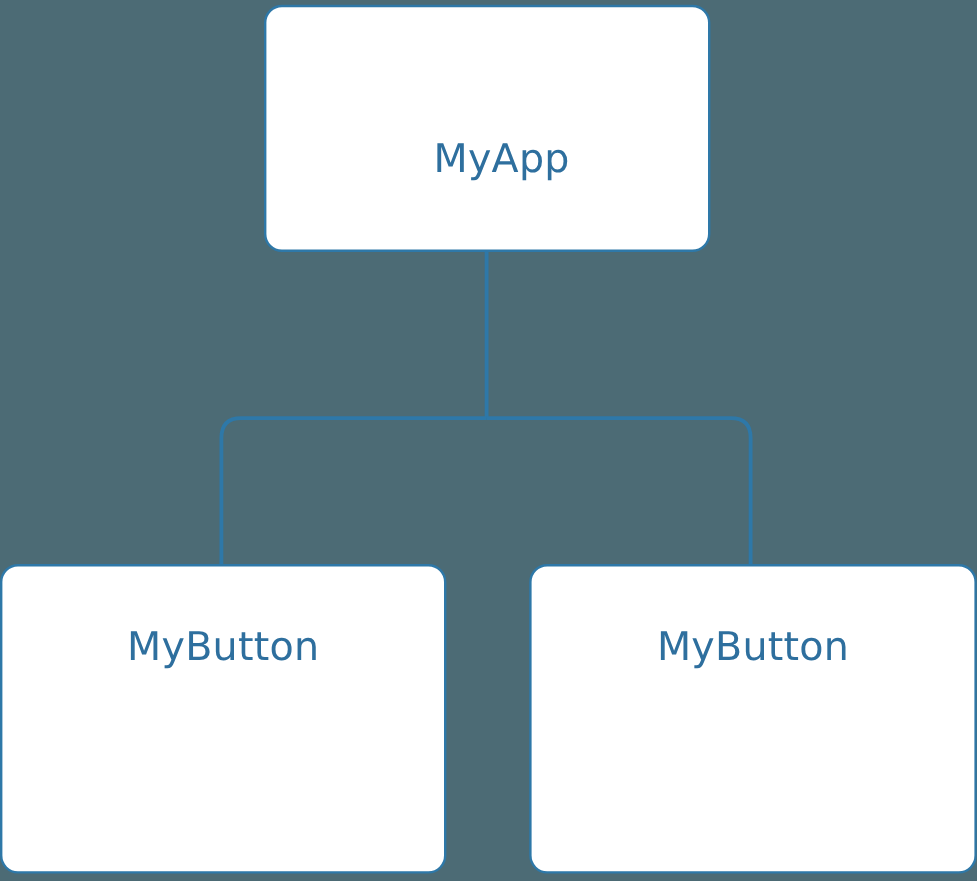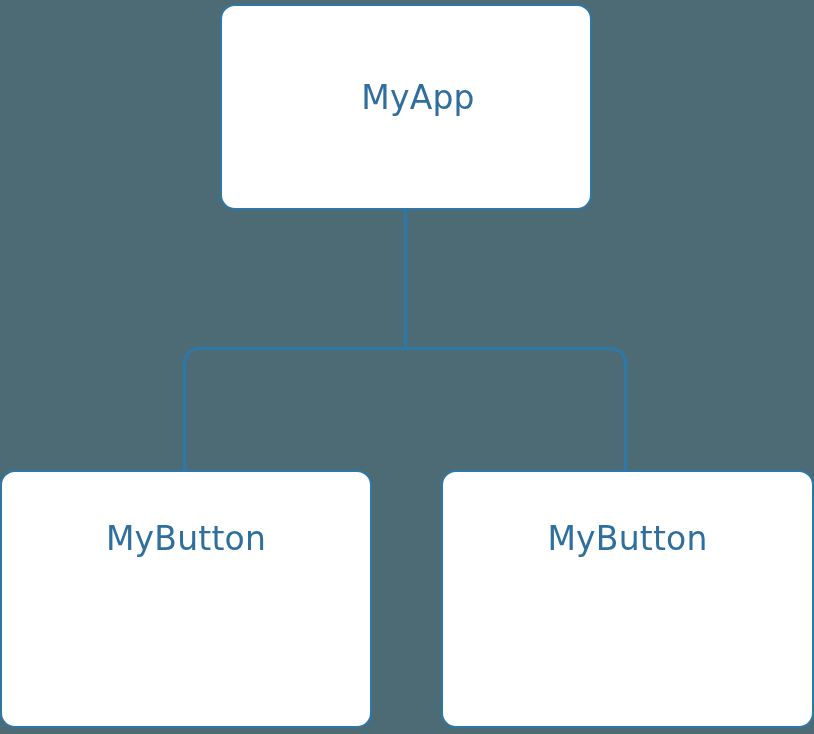--- a/index.html
+++ b/index.html
@@ -46,21 +46,21 @@
     white-space: nowrap;
   }
   
   #node-root {
     left: 220px;
     top: 4px;
     width: 372px;
     height: 206px;
   }
   #node-root .node-title {
-    top: 72px;
+    top: 106px;
     padding-left: 24px;
   }
   
   #node-child-0 {
     left: 0px;
     top: 470px;
     width: 372px;
     height: 258px;
   }
   #node-child-1 {

